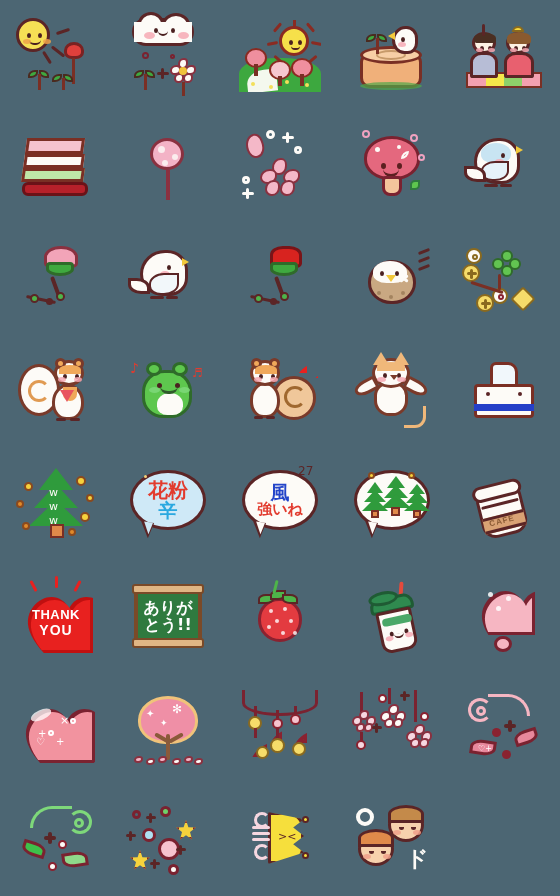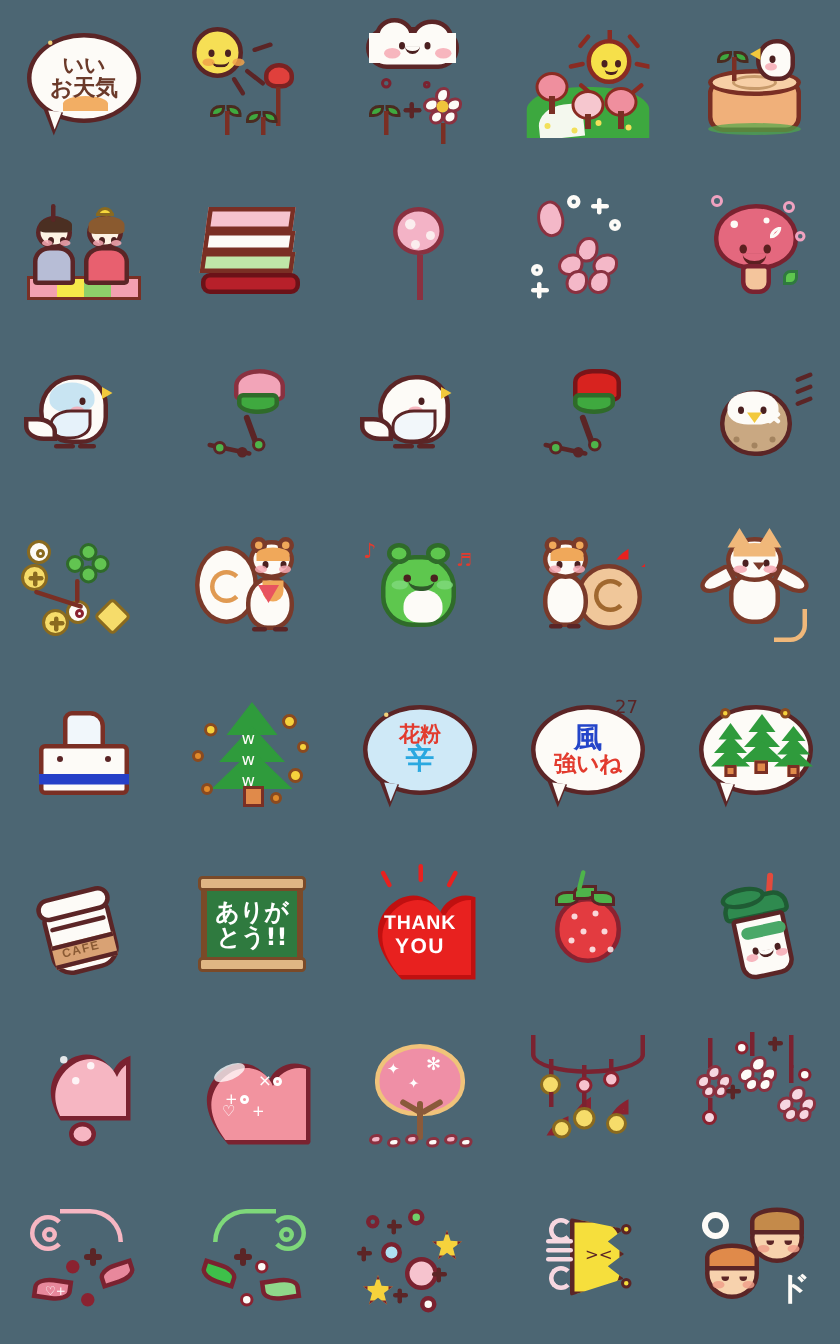--- a/index.html
+++ b/index.html
@@ -180,32 +180,20 @@
 
   
   .kid-face{position:absolute;background:#f7d2ad;border:3px solid #5b2526;border-radius:50%;}
   .kid-hair{position:absolute;border-radius:50% 50% 10% 10%;border:3px solid #5b2526;}
 </style>
 </head>
 <body style="background: rgb(76, 102, 115);">
 
 <div id="grid">
 
-  <div class="cell">
-    <div class="art">
-      <div class="bubble"></div>
-      <div class="bubble-tail"></div>
-      <div class="shine"></div>
-      <div class="btext">
-        <div class="l1 c-brown">いい</div>
-        <div class="l2 c-brown">お天気</div>
-      </div>
-      <div style="position:absolute;left:30px;top:52px;width:30px;height:10px;background:#f0a04a;border-radius:50% 50% 0 0;opacity:.85;"></div>
-    </div>
-  </div>
 
   <div class="cell">
     <div class="art">
       <div class="moon" style="left:4px;top:6px;">
         <div class="face-eye" style="left:8px;top:12px;"></div>
         <div class="face-eye" style="left:19px;top:12px;"></div>
         <div style="position:absolute;left:10px;top:19px;width:12px;height:5px;border-bottom:2px solid #4b2020;border-radius:0 0 8px 8px;"></div>
         <div class="blush" style="left:4px;top:18px;width:8px;height:5px;background:#f0a24a;"></div>
         <div class="blush" style="left:24px;top:18px;width:8px;height:5px;background:#f0a24a;"></div>
       </div>
@@ -608,21 +596,21 @@
       <div class="dot" style="left:56px;top:68px;width:8px;height:8px;background:#e08a2a;border:2px solid #8a4a1f;"></div>
     </div>
   </div>
 
   <div class="cell">
     <div class="art">
       <div class="bubble blue"></div>
       <div class="bubble-tail blue"></div>
       <div class="shine"></div>
       <div class="btext">
-        <div class="l1 c-red" style="font-size:14px;">花粉</div>
+        <div class="l1 c-red" style="font-size:20px;">花粉</div>
         <div class="l2 c-cyan" style="font-size:19px;">辛</div>
       </div>
     </div>
   </div>
 
   <div class="cell">
     <div class="art">
       <div class="bubble"></div>
       <div class="bubble-tail"></div>
       <div class="btext">
@@ -667,47 +655,47 @@
         <div class="cup" style="left:-2px;top:2px;width:50px;height:16px;border-radius:10px;"></div>
         <div style="position:absolute;left:2px;top:34px;width:42px;height:16px;background:#d9a274;border-top:3px solid #5b2526;border-bottom:3px solid #5b2526;"></div>
         <div style="position:absolute;left:8px;top:36px;font-size:8px;color:#8a5a34;font-weight:bold;letter-spacing:1px;">CAFE</div>
         <div class="ln" style="left:4px;top:22px;width:38px;height:3px;"></div>
       </div>
     </div>
   </div>
 
   <div class="cell">
     <div class="art">
+      <div class="hshape" style="left:10px;top:18px;width:68px;height:60px;--hc:#e8211f;--hoc:#c01010;">
+          <div class="ho"></div>
+          <div class="hs"></div>
+        </div>
+      <div style="position:absolute;left:10px;top:28px;width:68px;height:44px;display:flex;flex-direction:column;align-items:center;justify-content:center;z-index:4;font-family:'Liberation Sans',sans-serif;font-weight:bold;">
+        <div style="font-size:13px;color:#fff;letter-spacing:0.5px;">THANK</div>
+        <div style="font-size:14px;color:#fff;letter-spacing:1px;">YOU</div>
+      </div>
+      <div class="ln" style="left:20px;top:8px;width:3px;height:12px;background:#e8211f;transform:rotate(-28deg);"></div>
+      <div class="ln" style="left:43px;top:4px;width:3px;height:12px;background:#e8211f;"></div>
+      <div class="ln" style="left:64px;top:8px;width:3px;height:12px;background:#e8211f;transform:rotate(28deg);"></div>
+    </div>
+  </div>
+
+  <div class="cell">
+    <div class="art">
       <div class="board"></div>
       <div class="board-bar" style="left:8px;top:12px;width:72px;height:10px;border-radius:3px;"></div>
       <div class="board-bar" style="left:8px;top:66px;width:72px;height:10px;border-radius:3px;"></div>
       <div style="position:absolute;left:10px;top:22px;width:68px;height:46px;display:flex;flex-direction:column;align-items:center;justify-content:center;z-index:4;font-family:'DejaVu Sans',sans-serif;font-weight:bold;line-height:1.05;">
         <div style="font-size:16px;color:#fff;">ありが</div>
         <div style="font-size:16px;color:#fff;">とう!!</div>
       </div>
       <div class="hshape" style="left:52px;top:42px;width:9px;height:8px;--hc:#e8211f;--hoc:#e8211f;z-index:5;">
           <div class="ho"></div>
           <div class="hs"></div>
         </div>
-    </div>
-  </div>
-
-  <div class="cell">
-    <div class="art">
-      <div class="hshape" style="left:10px;top:18px;width:68px;height:60px;--hc:#e8211f;--hoc:#c01010;">
-          <div class="ho"></div>
-          <div class="hs"></div>
-        </div>
-      <div style="position:absolute;left:10px;top:28px;width:68px;height:44px;display:flex;flex-direction:column;align-items:center;justify-content:center;z-index:4;font-family:'Liberation Sans',sans-serif;font-weight:bold;">
-        <div style="font-size:13px;color:#fff;letter-spacing:0.5px;">THANK</div>
-        <div style="font-size:14px;color:#fff;letter-spacing:1px;">YOU</div>
-      </div>
-      <div class="ln" style="left:20px;top:8px;width:3px;height:12px;background:#e8211f;transform:rotate(-28deg);"></div>
-      <div class="ln" style="left:43px;top:4px;width:3px;height:12px;background:#e8211f;"></div>
-      <div class="ln" style="left:64px;top:8px;width:3px;height:12px;background:#e8211f;transform:rotate(28deg);"></div>
     </div>
   </div>
 
   <div class="cell">
     <div class="art">
       <div class="berry">
         <div class="dot" style="left:8px;top:8px;width:4px;height:4px;background:#fff;opacity:.8;"></div>
         <div class="dot" style="left:22px;top:6px;width:4px;height:4px;background:#fff;opacity:.8;"></div>
         <div class="dot" style="left:14px;top:18px;width:4px;height:4px;background:#fff;opacity:.8;"></div>
         <div class="dot" style="left:28px;top:18px;width:4px;height:4px;background:#fff;opacity:.8;"></div>

